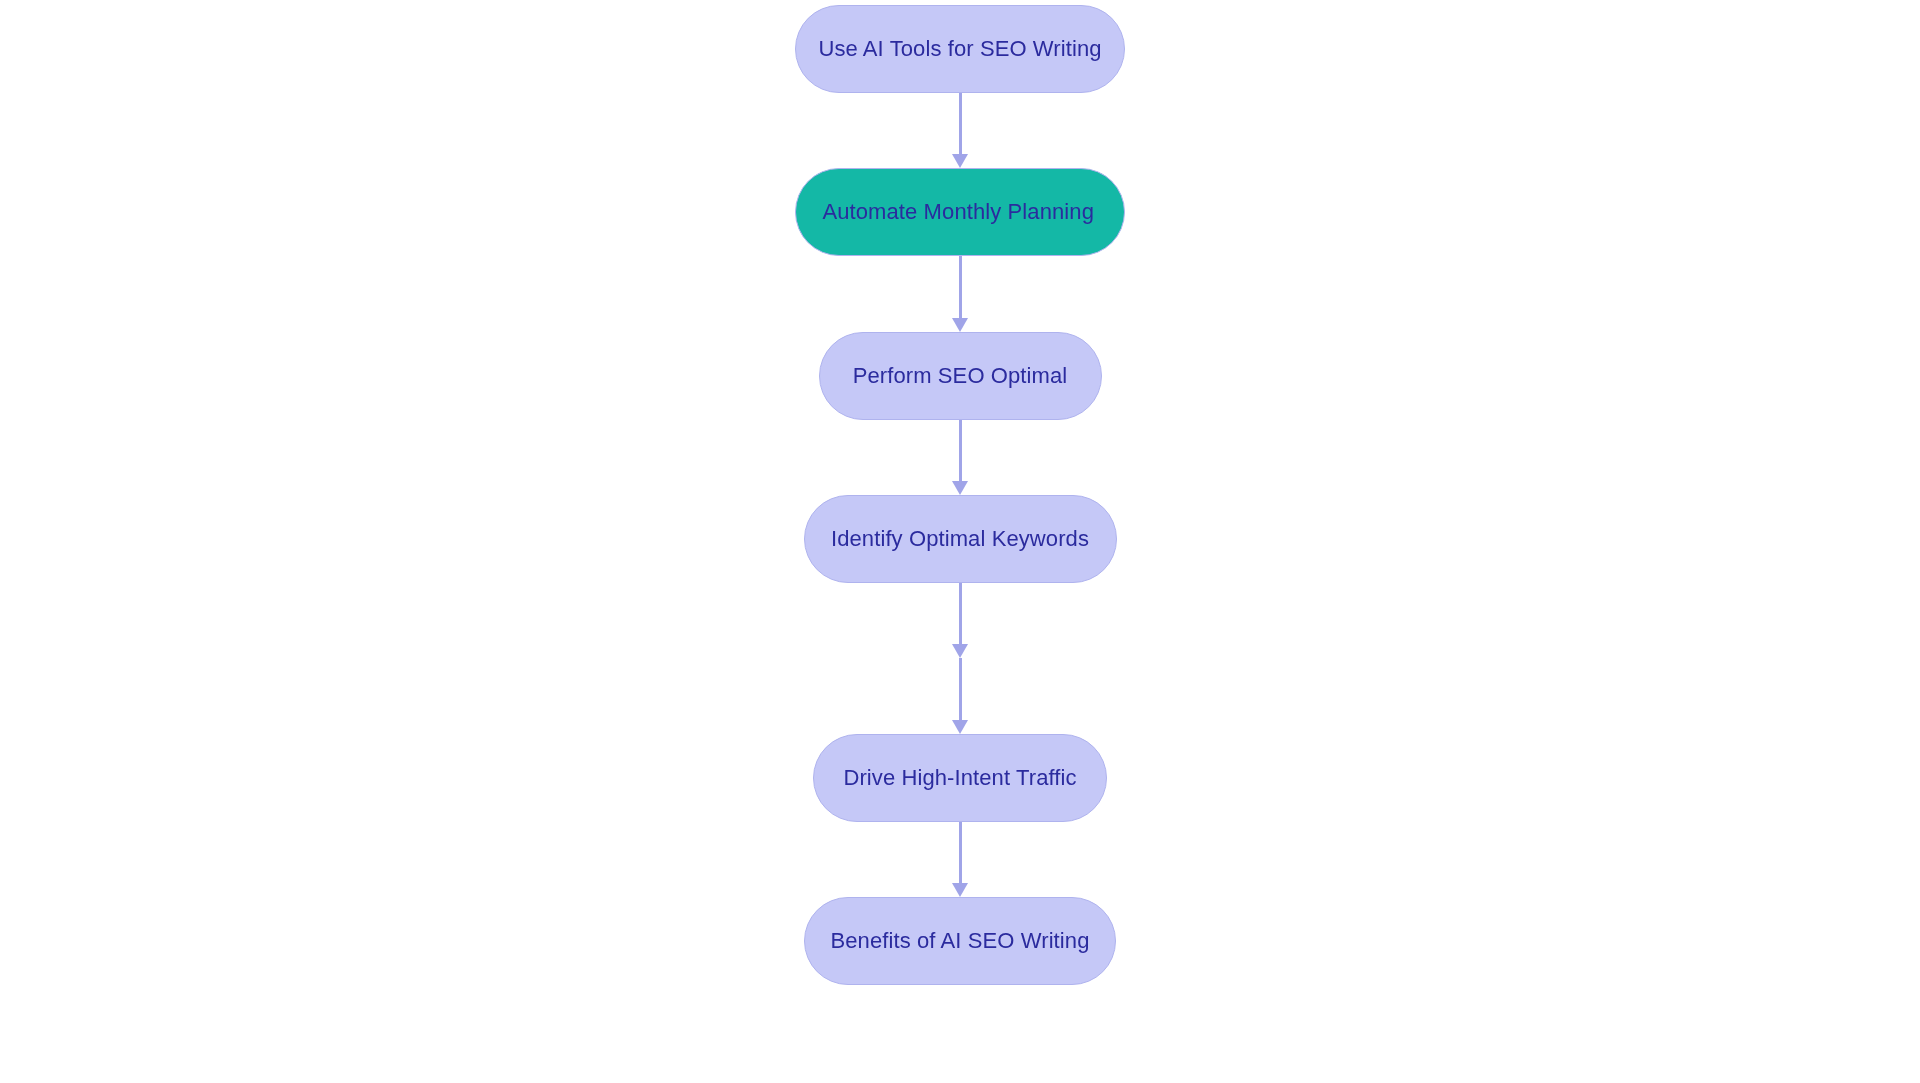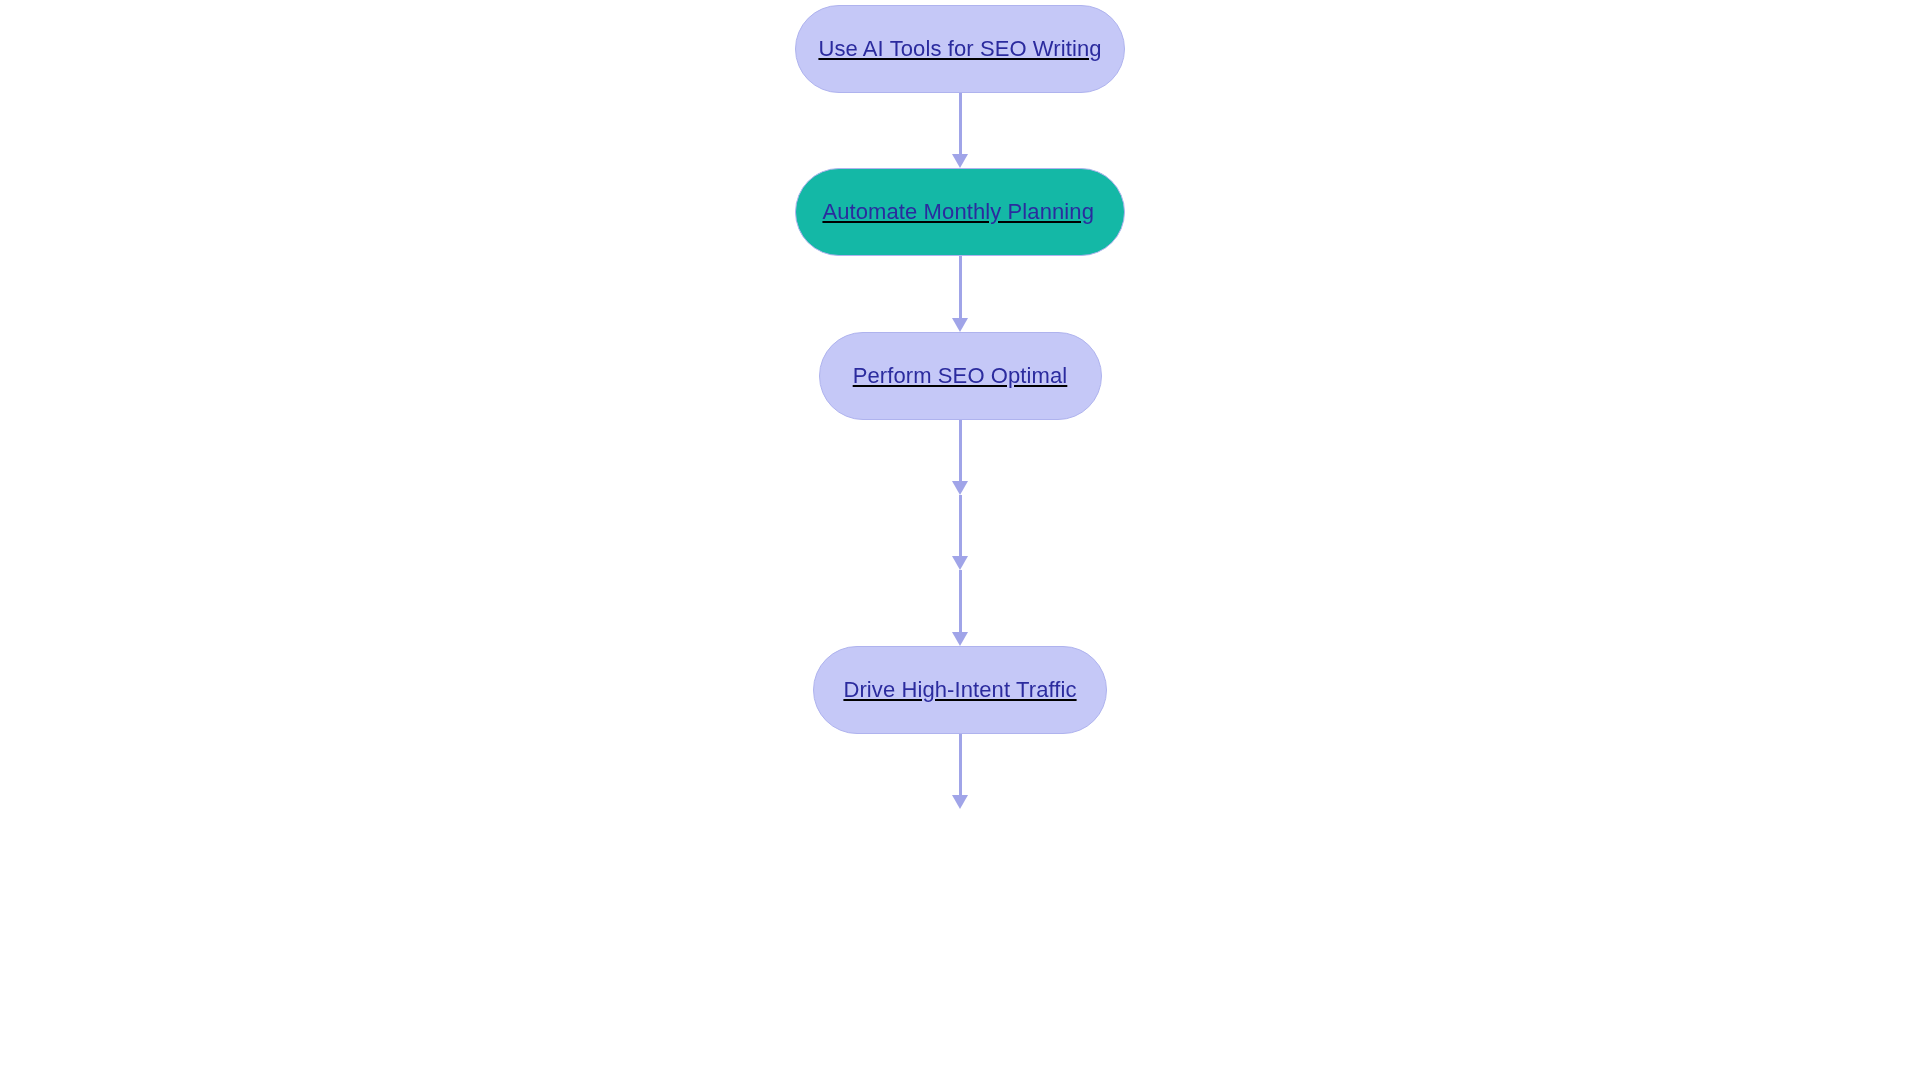--- a/index.html
+++ b/index.html
@@ -40,21 +40,20 @@
     box-sizing: border-box;
     height: 88px;
     border-radius: 44px;
     background: #c5c8f7;
     border: 1px solid #afb3ee;
     display: flex;
     align-items: center;
     justify-content: center;
     flex: 0 0 auto;
     padding: 0 30px;
-    text-decoration: underline;
   }
 
   .flow-node-label {
     color: #2b2b9e;
     font-size: 22px;
     font-weight: 400;
     line-height: 1;
     letter-spacing: 0.1px;
     white-space: nowrap;
     text-align: center;
@@ -111,20 +110,23 @@
 
     <div class="flow-node" style="width: 283px; background: rgb(197, 200, 247); border-color: rgb(175, 179, 238);">
       <span class="flow-node-label" style="color: rgb(43, 43, 158);">Perform SEO Optimal</span>
     </div>
 
     <div class="flow-connector" style="height: 75.3333px;">
       <div class="connector-stem" style="background: rgb(160, 164, 232);"></div>
       <div class="connector-arrowhead" style="border-top-color: rgb(160, 164, 232);"></div>
     </div>
 
+    <div class="flow-node" style="width: 313px; background: rgb(197, 200, 247); border-color: rgb(175, 179, 238);">
+      <span class="flow-node-label" style="color: rgb(43, 43, 158);">Identify Optimal Keywords</span>
+    </div>
 
     <div class="flow-connector" style="height: 75.3333px;">
       <div class="connector-stem" style="background: rgb(160, 164, 232);"></div>
       <div class="connector-arrowhead" style="border-top-color: rgb(160, 164, 232);"></div>
     </div>
 
 
     <div class="flow-connector" style="height: 75.3333px;">
       <div class="connector-stem" style="background: rgb(160, 164, 232);"></div>
       <div class="connector-arrowhead" style="border-top-color: rgb(160, 164, 232);"></div>
@@ -132,15 +134,18 @@
 
     <div class="flow-node" style="width: 294px; background: rgb(197, 200, 247); border-color: rgb(175, 179, 238);">
       <span class="flow-node-label" style="color: rgb(43, 43, 158);">Drive High-Intent Traffic</span>
     </div>
 
     <div class="flow-connector" style="height: 75.3333px;">
       <div class="connector-stem" style="background: rgb(160, 164, 232);"></div>
       <div class="connector-arrowhead" style="border-top-color: rgb(160, 164, 232);"></div>
     </div>
 
+    <div class="flow-node" style="width: 312px; background: rgb(197, 200, 247); border-color: rgb(175, 179, 238);">
+      <span class="flow-node-label" style="color: rgb(43, 43, 158);">Benefits of AI SEO Writing</span>
+    </div>
 
   </div>
 </div>
 
 </body></html>

